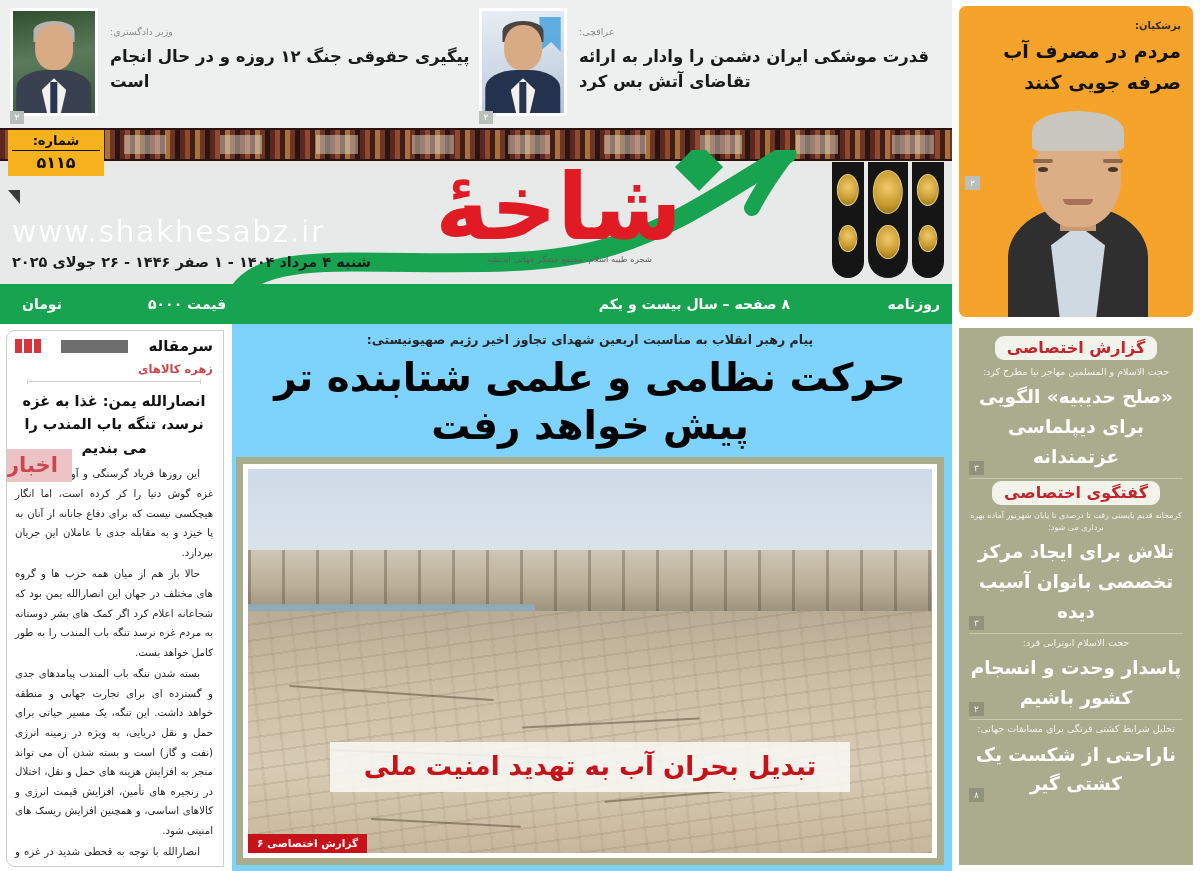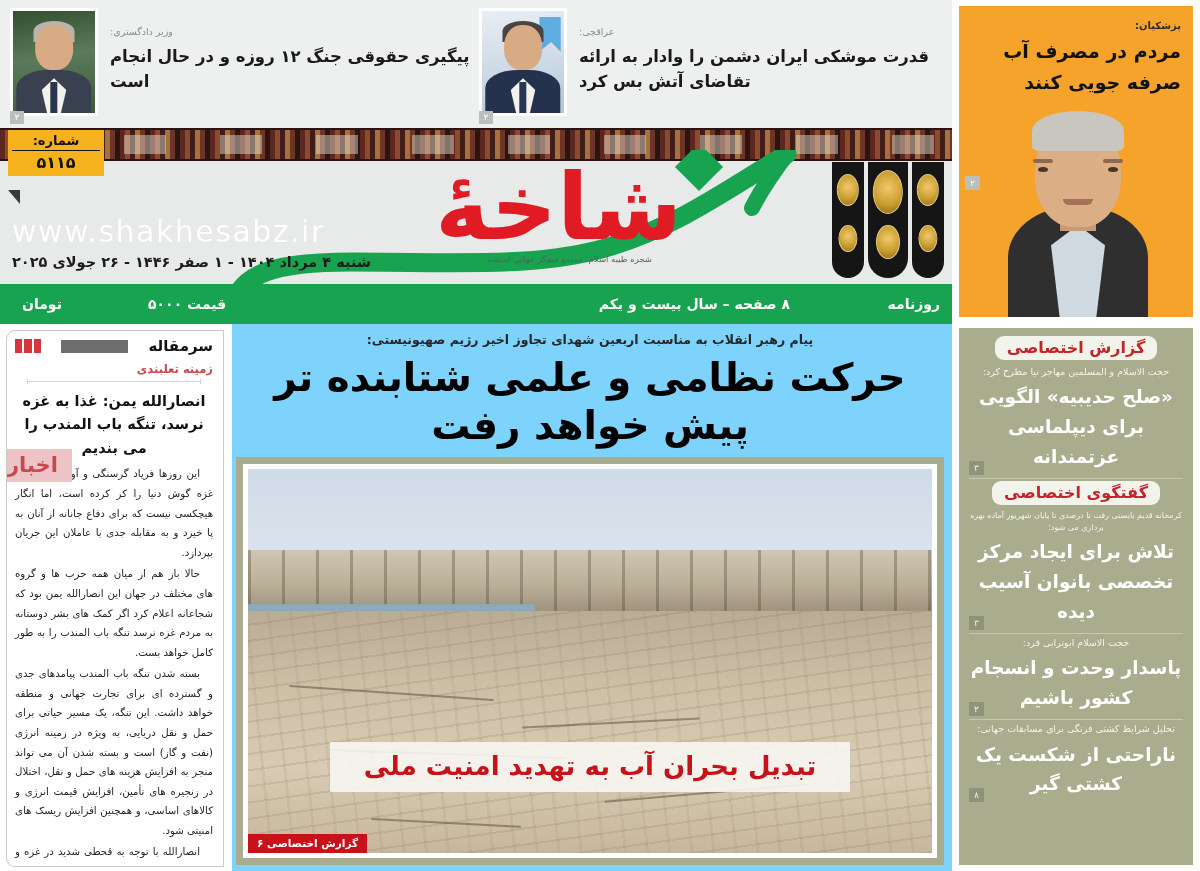--- a/index.html
+++ b/index.html
@@ -131,20 +131,21 @@
     top: 0; right: 0;
     width: 248px; height: 324px;
     background: #ffffff;
     padding: 6px 7px 7px 7px;
   }
   .lead-inner {
     position: relative;
     width: 100%; height: 100%;
     background: #f5a32a;
     overflow: hidden;
+    border-radius: 7px;
   }
   .lead-kicker {
     position: absolute;
     top: 14px; right: 12px;
     font-size: 10px;
     color: #2b2b2b;
     font-weight: 600;
   }
   .lead-title {
     position: absolute;
@@ -797,21 +798,21 @@
         <div class="edit-head">
           <div class="edit-head-title">سرمقاله</div>
           <div class="edit-bar"></div>
           <div class="edit-ticks">
               <i></i>
               <i></i>
               <i></i>
             </div>
         </div>
 
-        <div class="edit-author">زمینه تعلبندی</div>
+        <div class="edit-author">زهره کالاهای</div>
         <div class="edit-rule"></div>
         <div class="edit-title">انصارالله یمن: غذا به غزه نرسد، تنگه باب المندب را می بندیم</div>
         <div class="edit-watermark">اخبار</div>
 
         <div class="edit-body">
           <p>این روزها فریاد گرسنگی و آوارگی کودکان غزه گوش دنیا را کر کرده است، اما انگار هیچکسی نیست که برای دفاع جانانه از آنان به پا خیزد و به مقابله جدی با عاملان این جریان بپردازد.</p>
           <p>حالا باز هم از میان همه حزب ها و گروه های مختلف در جهان این انصارالله یمن بود که شجاعانه اعلام کرد اگر کمک های بشر دوستانه به مردم غزه نرسد تنگه باب المندب را به طور کامل خواهد بست.</p>
           <p>بسته شدن تنگه باب المندب پیامدهای جدی و گسترده ای برای تجارت جهانی و منطقه خواهد داشت. این تنگه، یک مسیر حیاتی برای حمل و نقل دریایی، به ویژه در زمینه انرژی (نفت و گاز) است و بسته شدن آن می تواند منجر به افزایش هزینه های حمل و نقل، اختلال در زنجیره های تأمین، افزایش قیمت انرژی و کالاهای اساسی، و همچنین افزایش ریسک های امنیتی شود.</p>
           <p>انصارالله با توجه به قحطی شدید در غزه و شهادت هزاران کودک فلسطینی بر اثر گرسنگی، اکنون به جهان سه روز مهلت داده که کمک ها وارد غزه شود و اگر این اتفاق رخ ندهد تنگه باب المندب را کاملا خواهد بست.</p>
 

